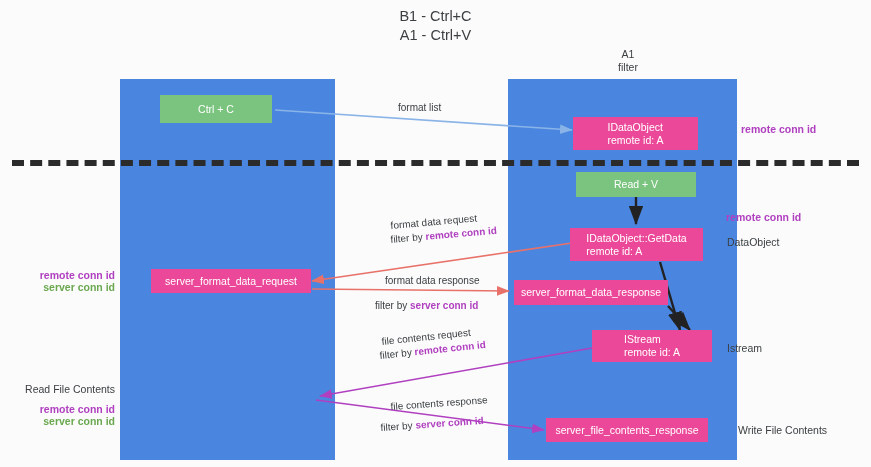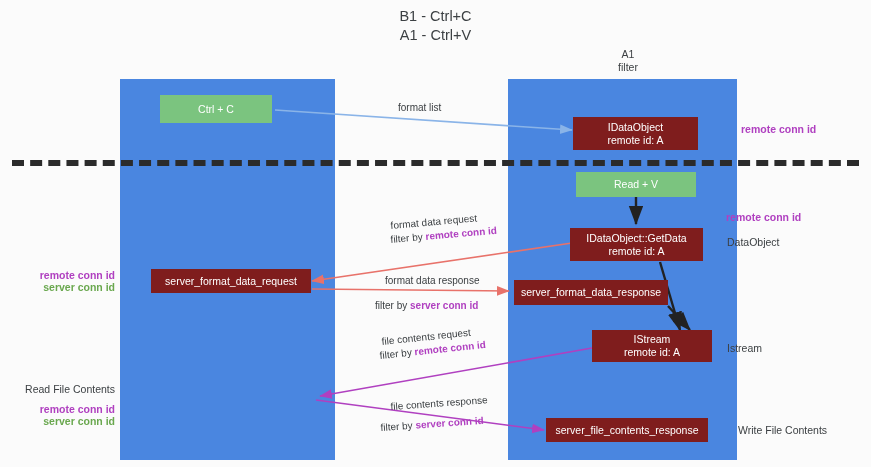--- a/index.html
+++ b/index.html
@@ -56,25 +56,24 @@
   .box {
     position: absolute;
     box-sizing: border-box;
     display: flex;
     flex-direction: column;
     align-items: center;
     justify-content: center;
     color: #ffffff;
     font-size: 10.5px;
     line-height: 13px;
-    text-align: center;
     white-space: pre;
   }
   .box.green { background: #7bc47f; }
-  .box.orange { background: #7f1d1d; }
+  .box.orange { background: #ec4899; }
   
   .anno {
     position: absolute;
     font-size: 10.5px;
     line-height: 13px;
     white-space: pre;
     color: #3c4043;
   }
   .anno.purple { color: #b040c0; font-weight: bold; }
   .anno.green  { color: #6aa84f; font-weight: bold; }

